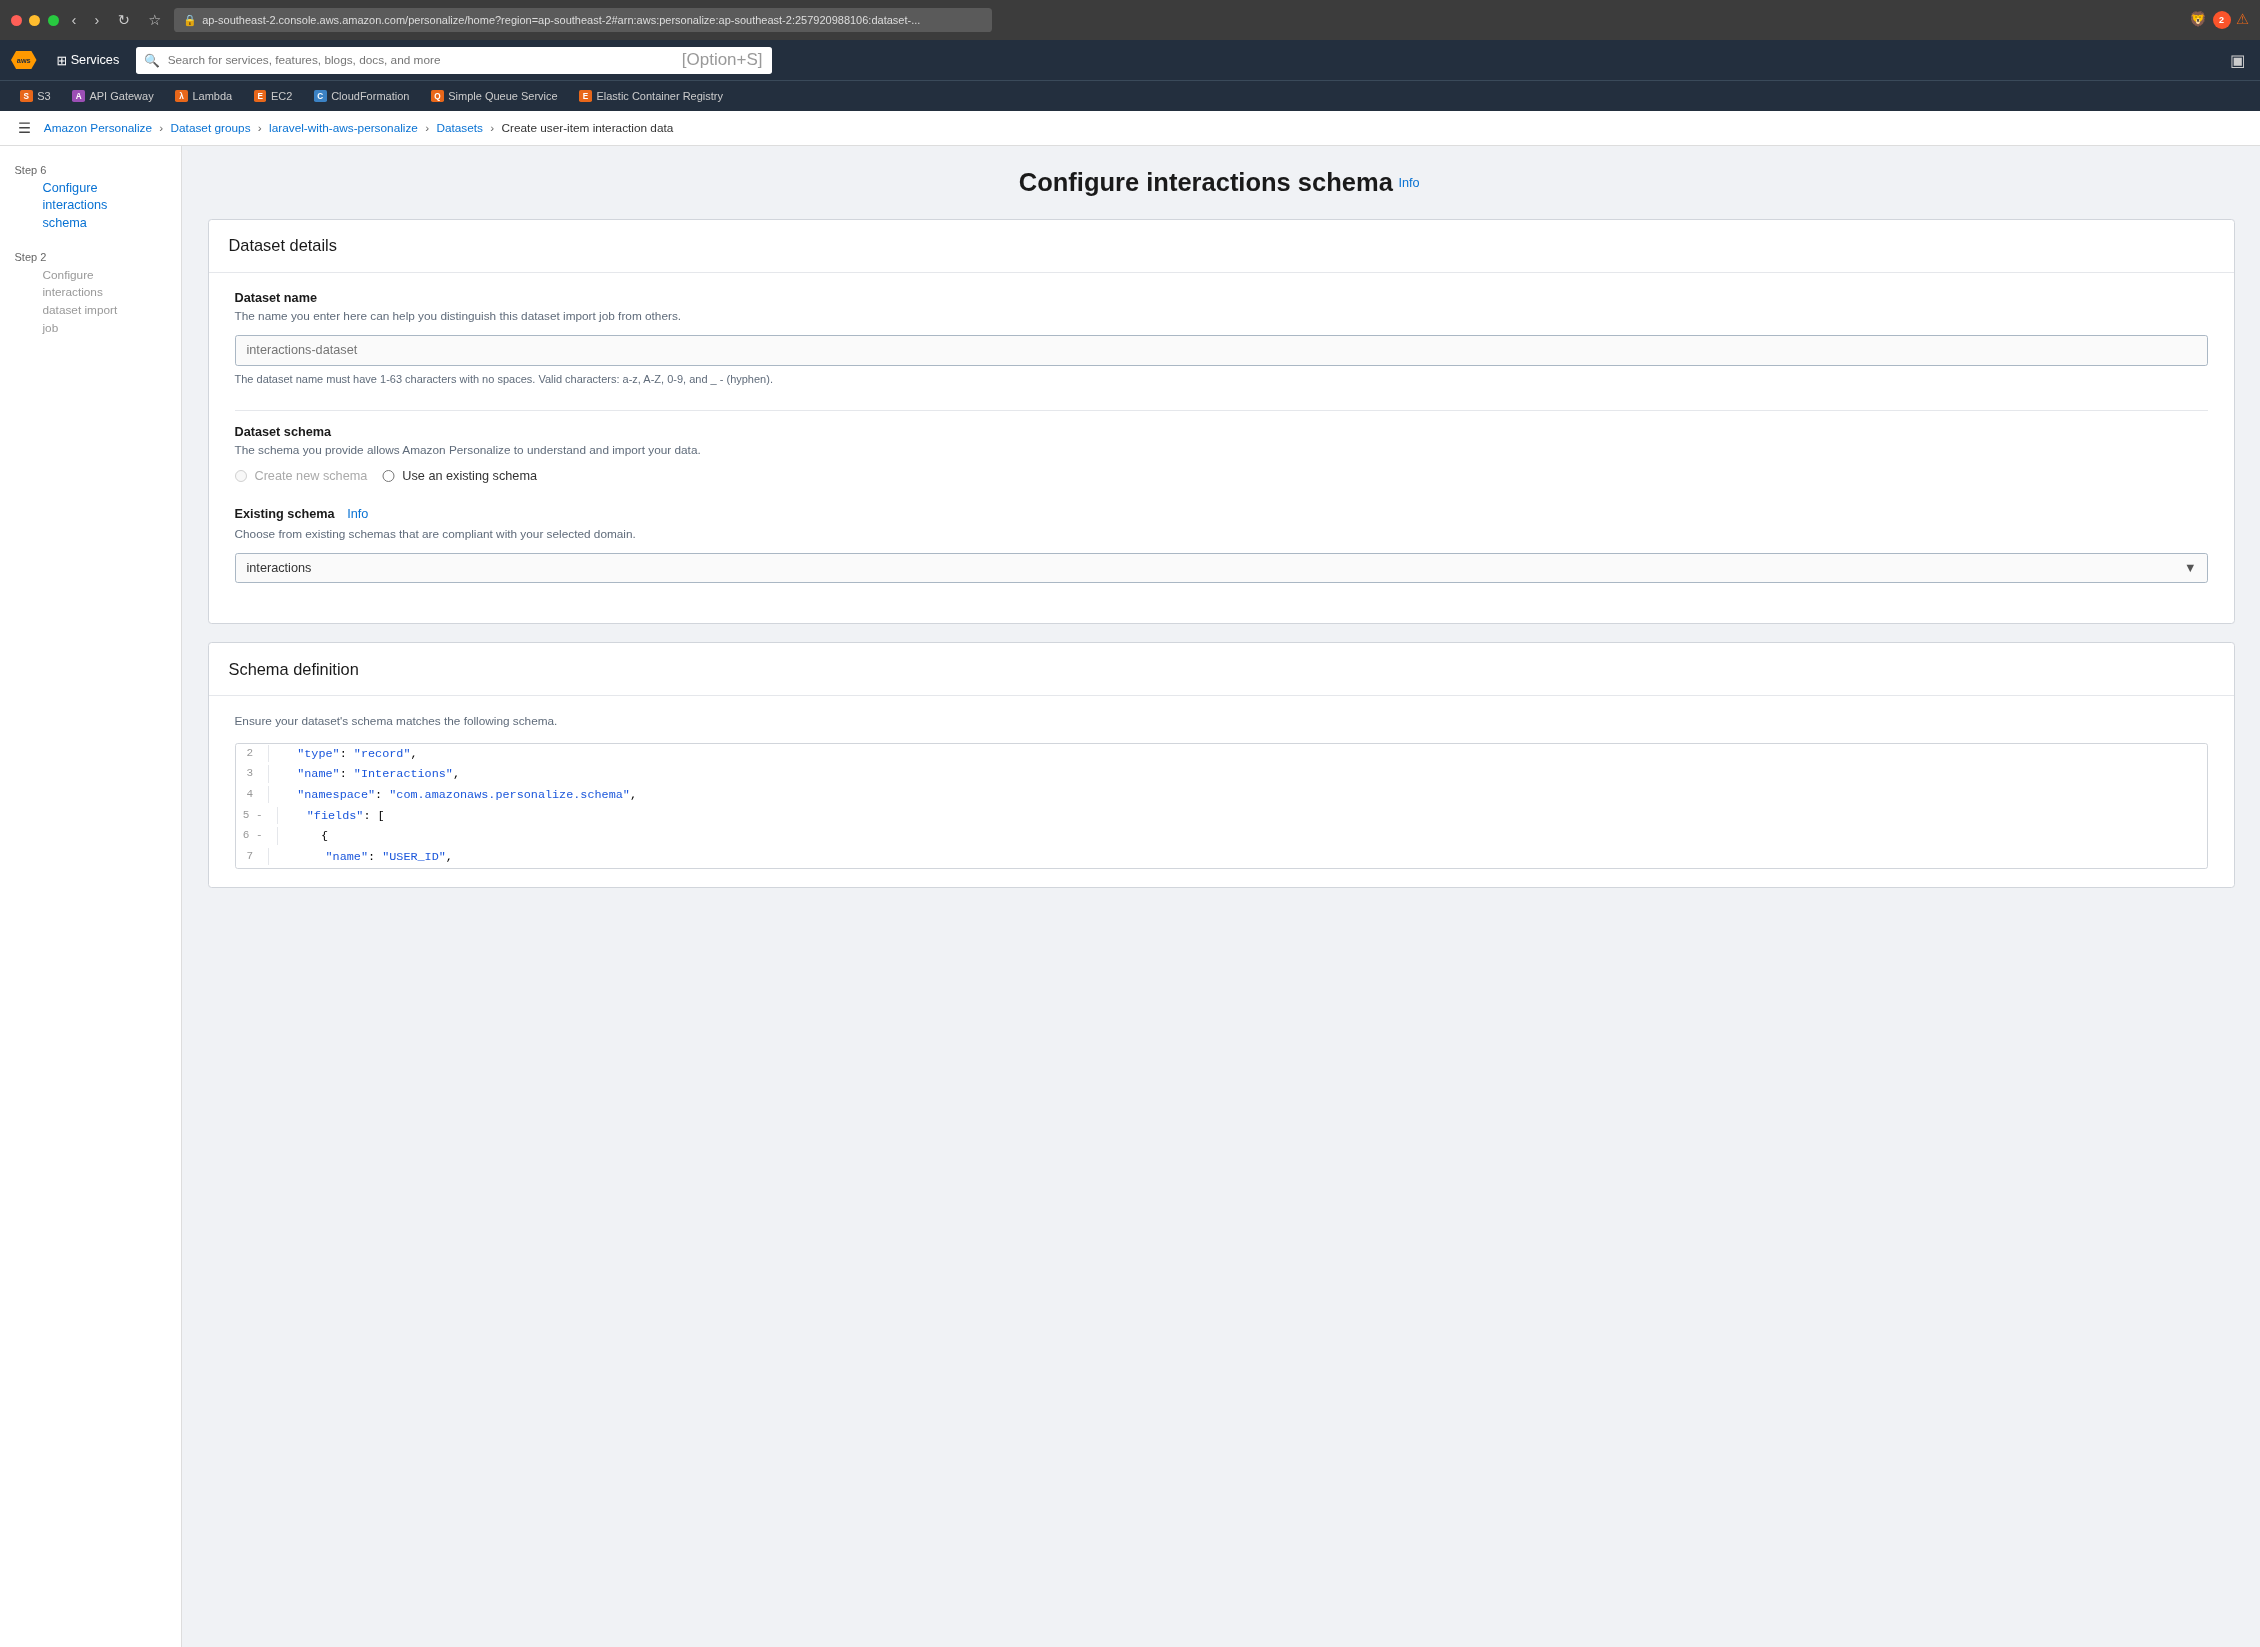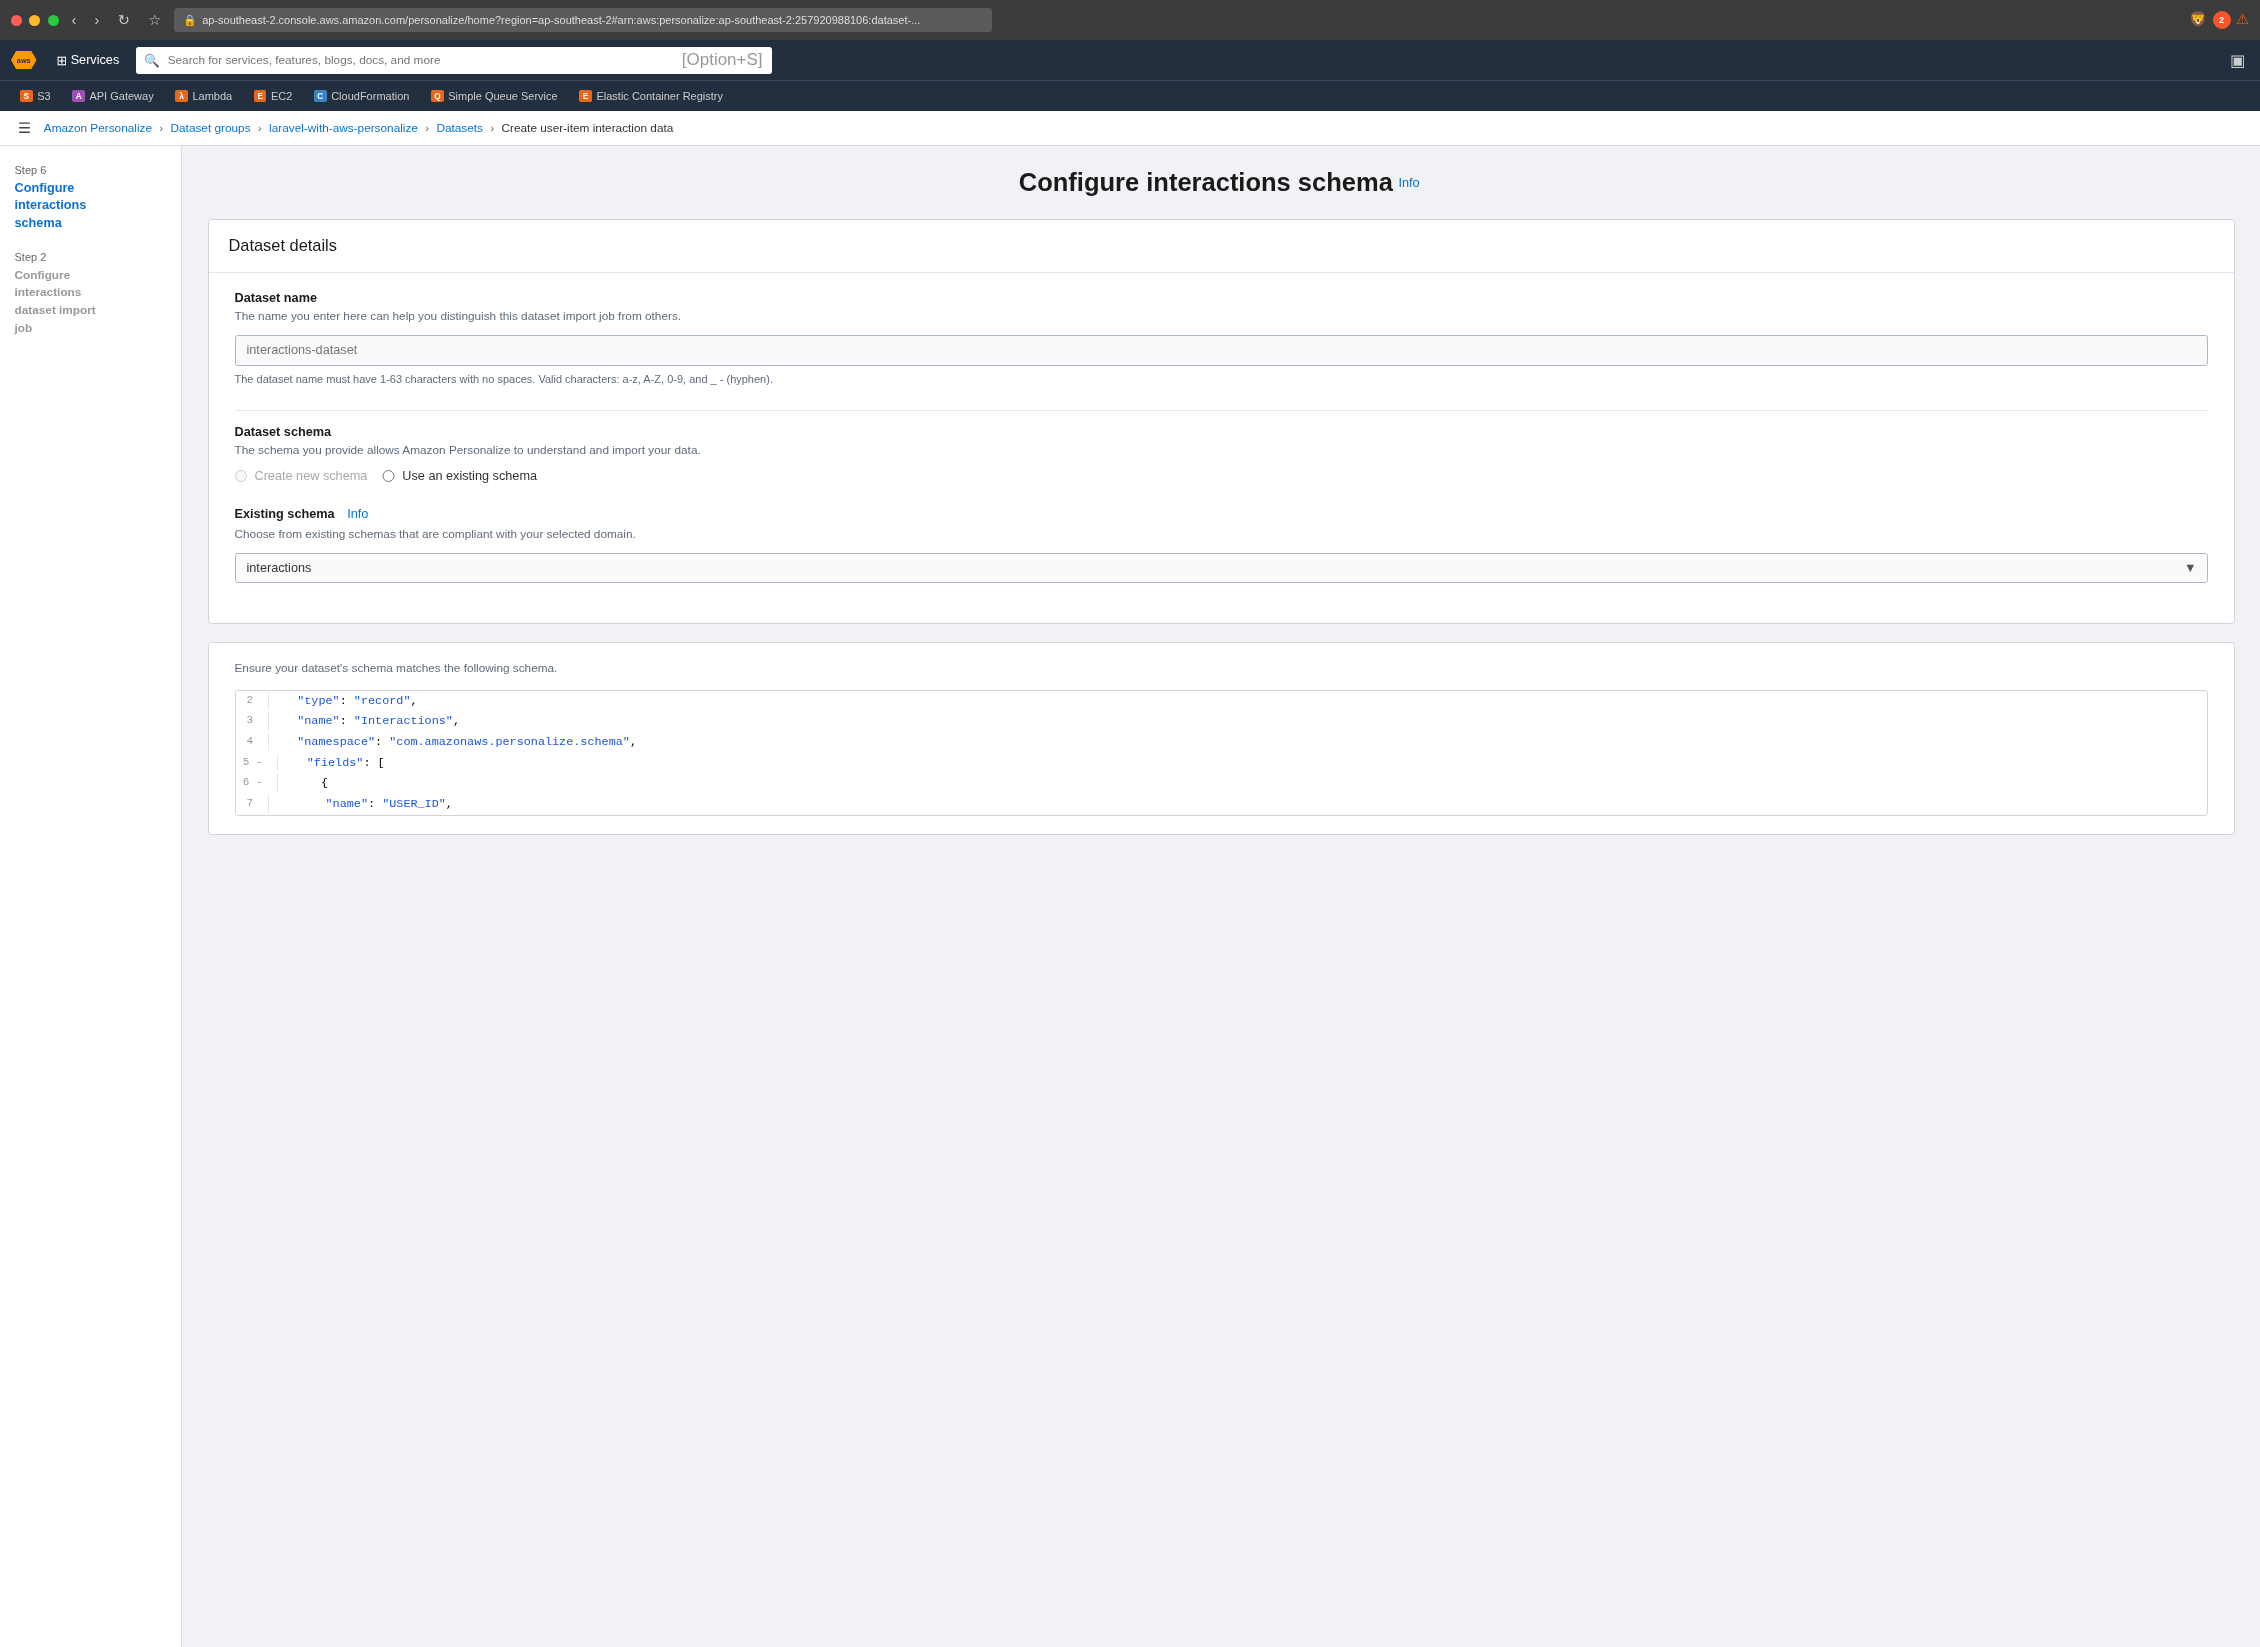--- a/index.html
+++ b/index.html
@@ -102,21 +102,21 @@
     
     .sidebar {
       width: 182px;
       background: #fff;
       border-right: 0.9px solid #ddd;
       padding: 18px 0;
       flex-shrink: 0;
     }
     .step-group { padding: 0 14.5px 18px; }
     .step-label { font-size: 11px; color: #666; margin-bottom: 3.6px; }
-    .step-title { font-size: 12.7px; font-weight: 700; color: #1a1a1a; line-height: 1.4; }
+    .step-title { font-size: 12.7px; font-weight: 400; color: #1a1a1a; line-height: 1.4; margin-left: 28px; }
     .step-title.active { color: #0972d3; }
     .step-sub { font-size: 11.8px; color: #999; line-height: 1.5; }
 
     
     .main-content {
       flex: 1;
       overflow-y: auto;
       padding: 22px 25.5px;
     }
     .page-title-row {
@@ -434,20 +434,23 @@
                 <option>interactions</option>
               </select>
               <span class="select-arrow">▼</span>
             </div>
           </div>
 
         </div>
       </div>
 
       <div class="card">
+        <div class="card-header">
+          <h2>Schema definition</h2>
+        </div>
         <div class="card-body">
           <div class="schema-desc">Ensure your dataset's schema matches the following schema.</div>
           <div class="code-container">
             <div class="code-scroll">
               <div class="code-line">
                 <span class="line-num">2</span>
                 <span class="line-content">  <span class="json-key">"type"</span>: <span class="json-string">"record"</span>,</span>
               </div>
               <div class="code-line">
                 <span class="line-num">3</span>

